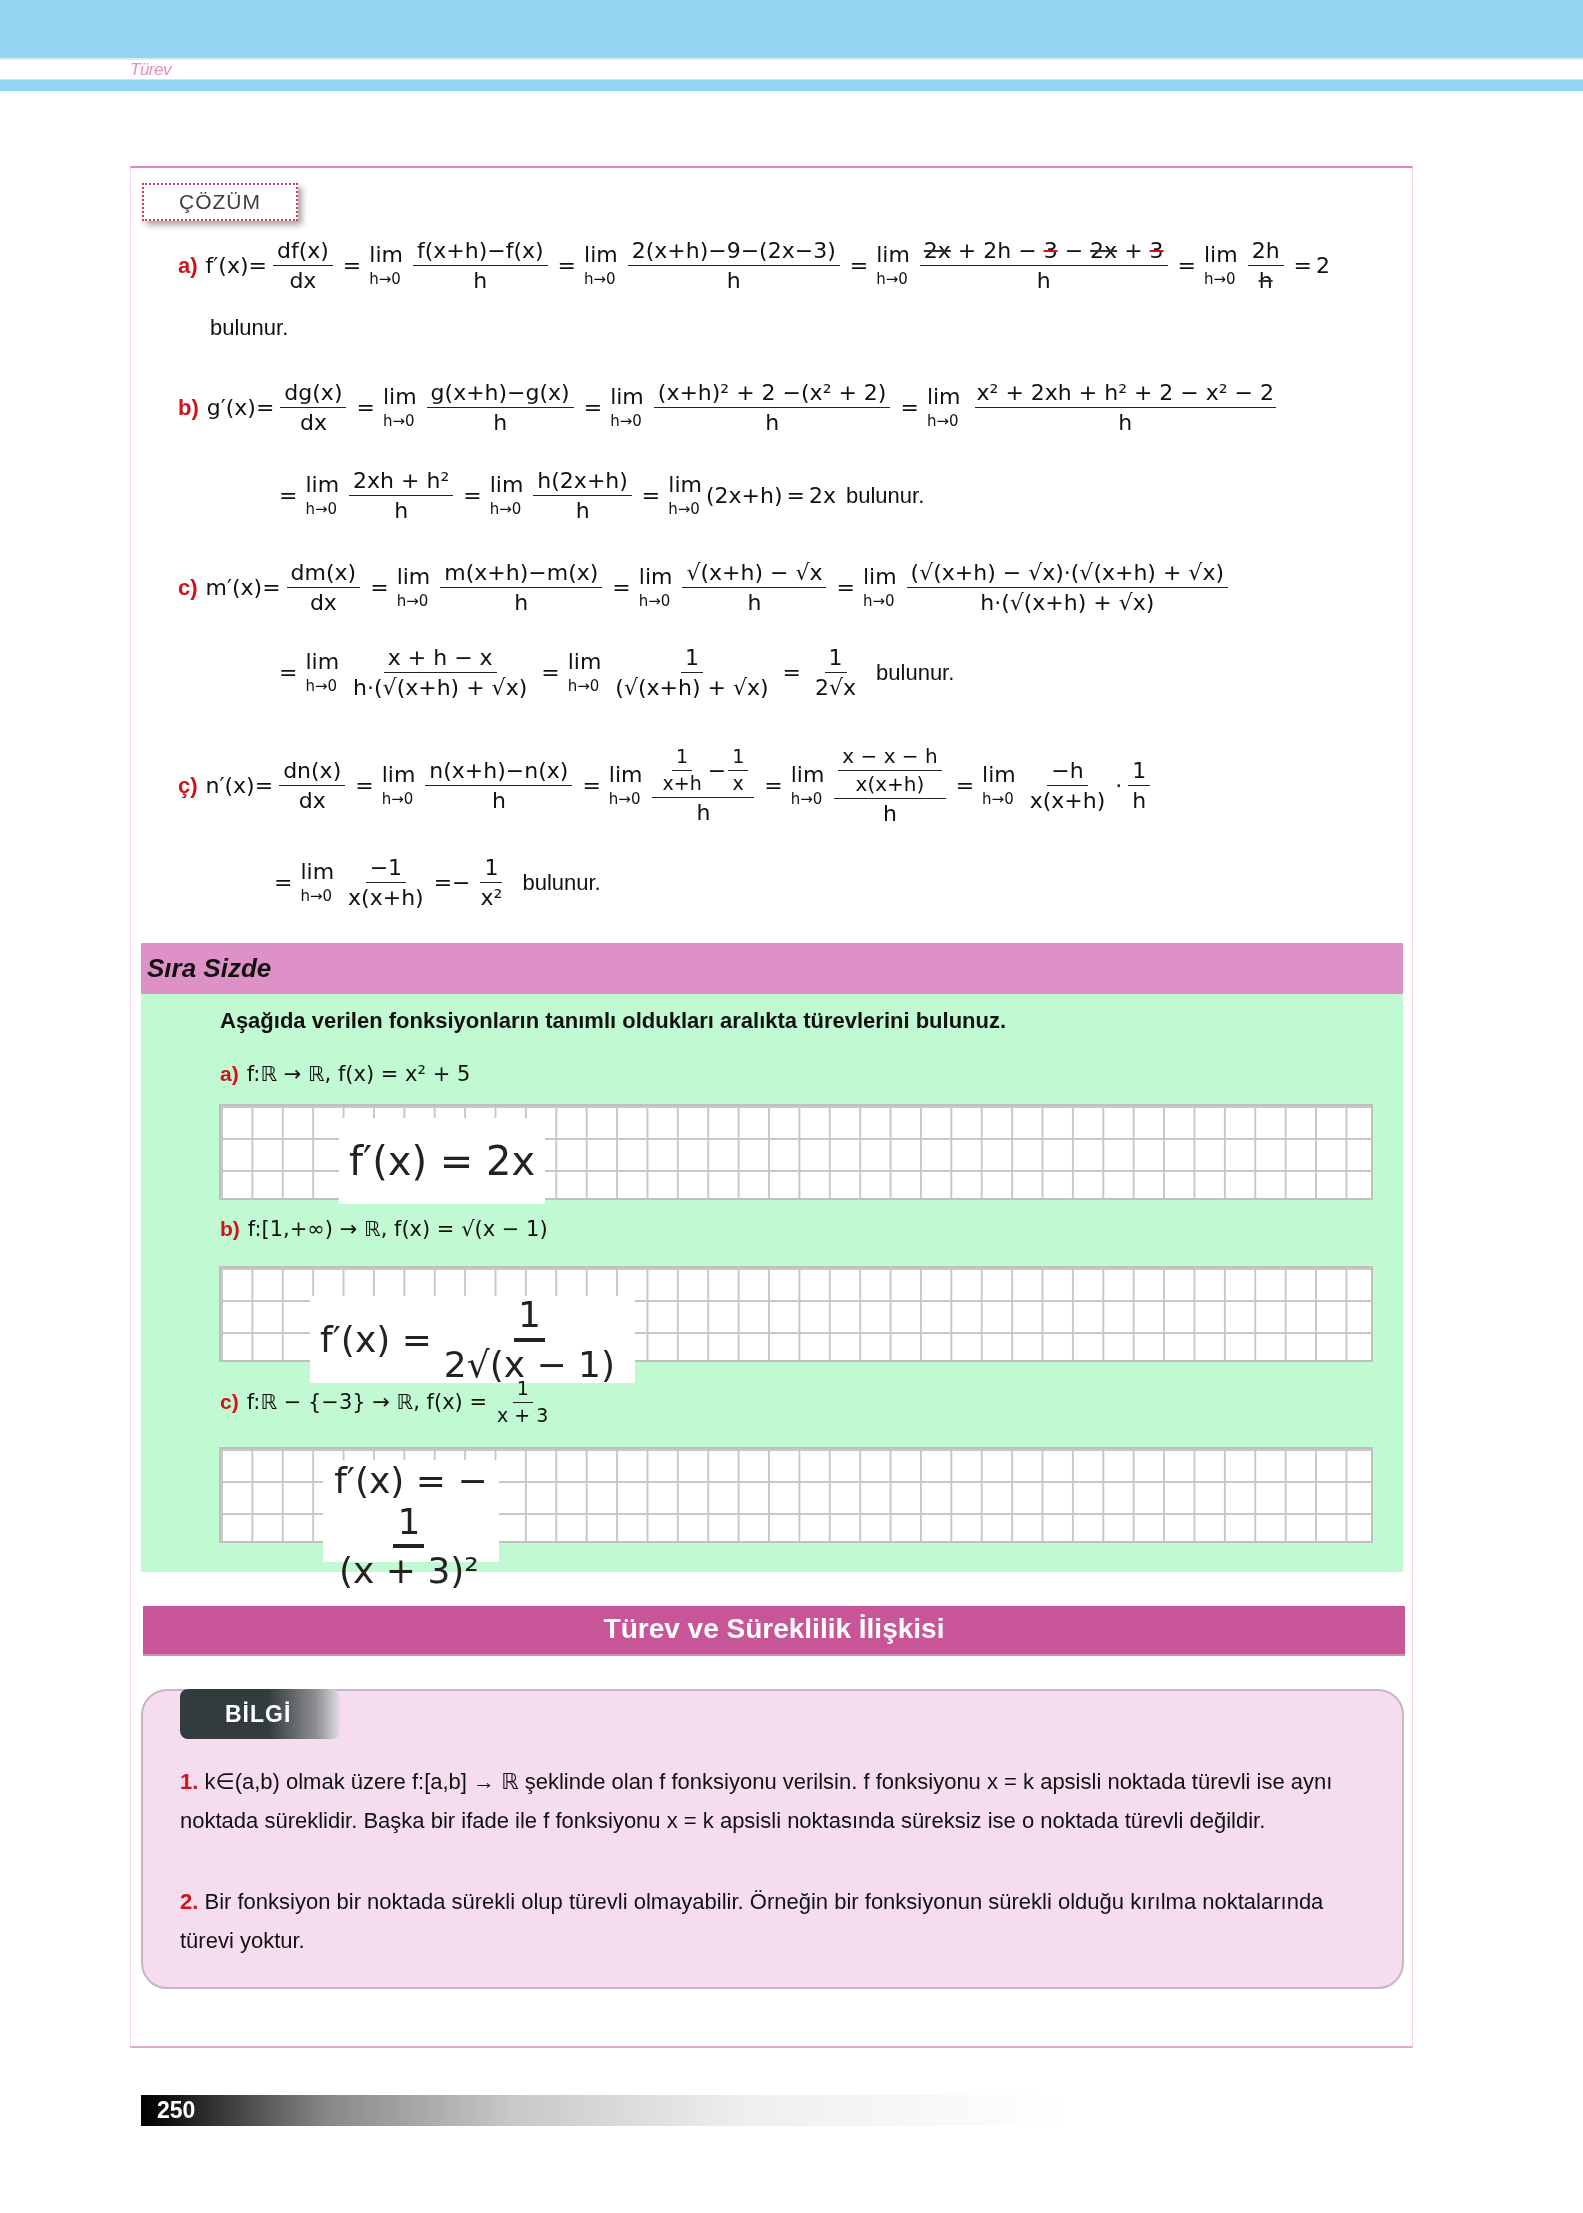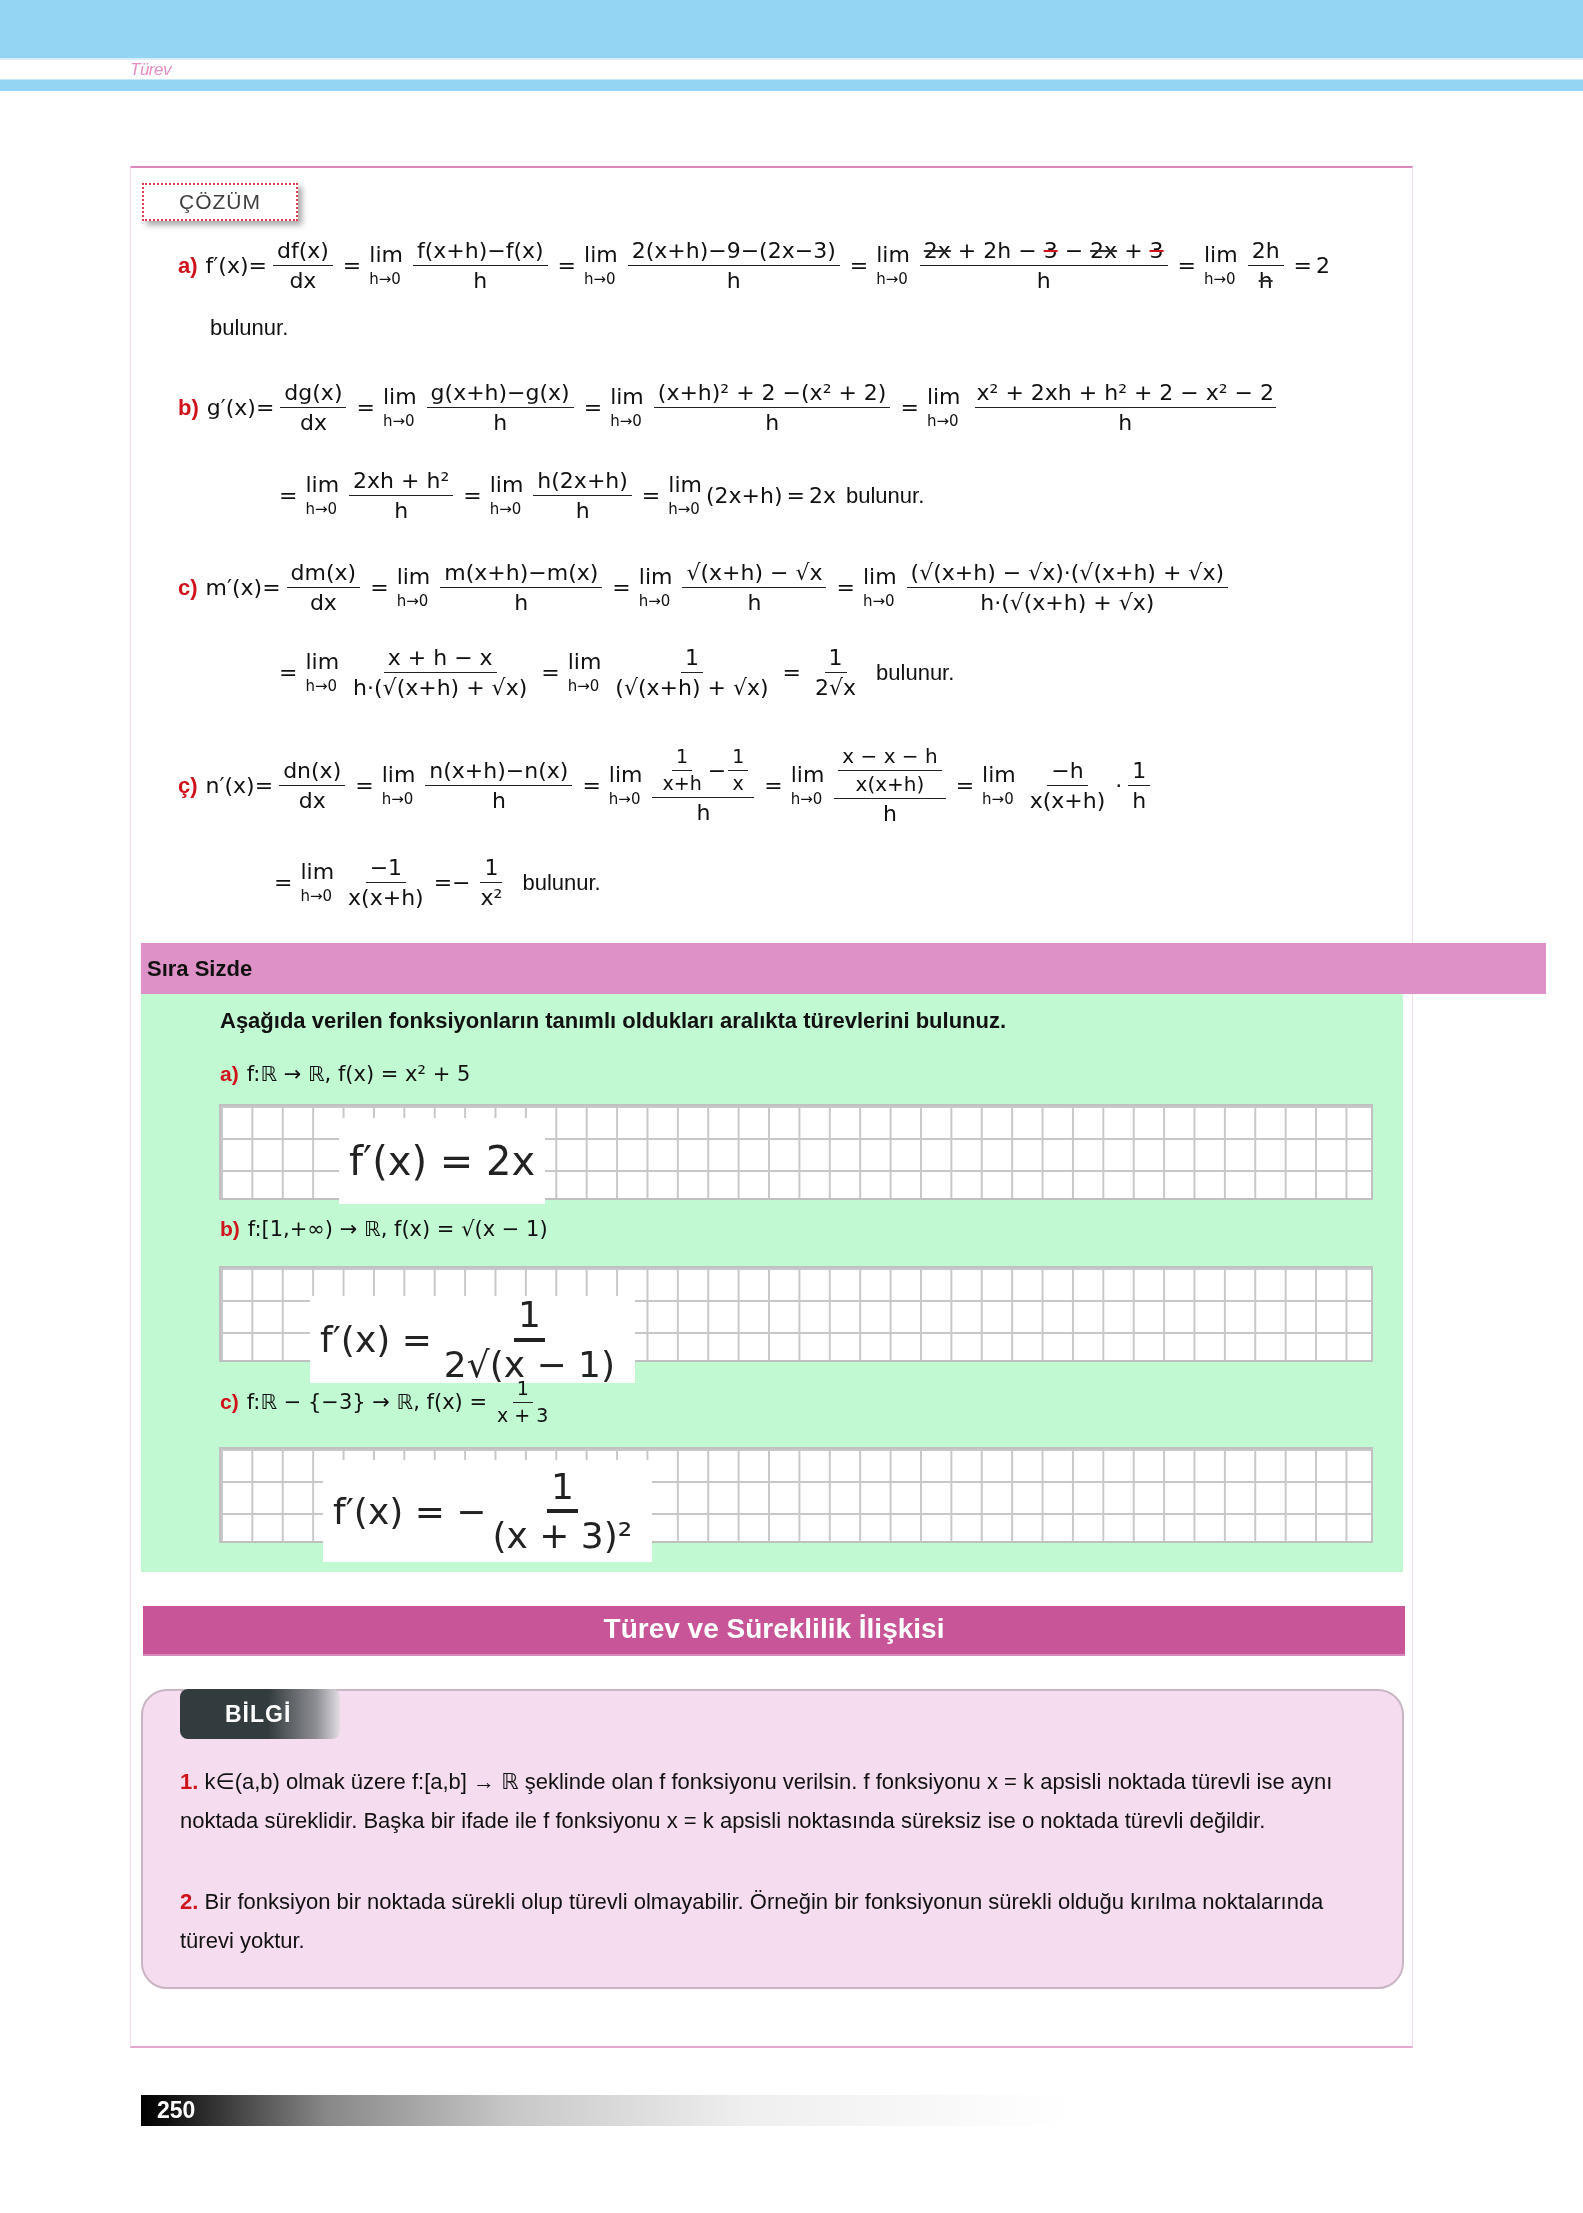--- a/index.html
+++ b/index.html
@@ -22,22 +22,22 @@
   .lbl { color: #d0131b; font-weight: bold; font-family: "Liberation Sans", sans-serif; margin-right: 8px; }
   .frac { display: inline-flex; flex-direction: column; align-items: center; margin: 0 6px; vertical-align: middle; }
   .frac .num { padding: 0 4px 2px; border-bottom: 1.5px solid #222; line-height: 1.15; }
   .frac .den { padding: 2px 4px 0; line-height: 1.15; }
   .lim { display: inline-flex; flex-direction: column; margin: 0 4px; line-height: 1; }
   .lim .sub { font-size: 15px; margin-top: 6px; }
   .eq { margin: 0 4px; }
   .txt { font-family: "Liberation Sans", sans-serif; margin-left: 10px; }
   .static-text { position: absolute; font-family: "Liberation Sans", sans-serif; font-size: 22px; color: #111; }
 
-  .sira-header { position: absolute; left: 141px; top: 943px; width: 1405px; height: 51px; background: #de91c6;
-                 font-weight: bold; font-size: 22px; line-height: 51px; padding-left: 6px; color: #111; }
+  .sira-header { position: absolute; left: 141px; top: 943px; width: 1262px; height: 51px; background: #de91c6;
+                 font-weight: bold; font-size: 26px; line-height: 51px; padding-left: 6px; color: #111; font-style: italic; }
   .sira-body { position: absolute; left: 141px; top: 994px; width: 1262px; height: 578px; background: #c1f9d3; }
   .sira-prompt { position: absolute; left: 220px; top: 1008px; font-weight: bold; font-size: 22px; color: #111; }
   .q-line { position: absolute; font-family: "DejaVu Sans", sans-serif; font-size: 21px; color: #111; white-space: nowrap; display: flex; align-items: center; }
 
   .grid { position: absolute; left: 219px; width: 1154px; height: 96px; background-color: #fff;
           background-image: linear-gradient(to right, #c8c8c8 2px, transparent 2px), linear-gradient(to bottom, #c8c8c8 2px, transparent 2px);
           background-size: 30.4px 32px; border: 2px solid #c0c0c0; }
   .answer-box { position: absolute; background: #fff; font-family: "DejaVu Sans", sans-serif; font-size: 40px; color: #222; display: flex; align-items: center; white-space: nowrap; padding: 0 10px; }
   .answer-box .frac .num { border-bottom: 4px solid #222; }
 
@@ -353,21 +353,21 @@
 
 <div class="q-line" style="left:220px; top:1378px;">
   <span class="lbl">c)</span>
   <span>f:ℝ − {−3} → ℝ, f(x) =</span>
   <span class="frac" style="font-size:19px;">
       <span class="num">1</span>
       <span class="den">x + 3</span>
     </span>
 </div>
 <div class="grid" style="top:1447px;"></div>
-<div class="answer-box" style="left:323px; top:1460px; height:102px; font-size:36px;">
+<div class="answer-box" style="left:323px; top:1460px; height:102px; font-size:36px;flex-direction:column;">
   <span>f′(x) = −</span>
   <span class="frac" style="margin-left:2px;">
       <span class="num">1</span>
       <span class="den">(x + 3)²</span>
     </span>
 </div>
 
 <div class="section-title">Türev ve Süreklilik İlişkisi</div>
 
 <div class="bilgi-box"></div>

